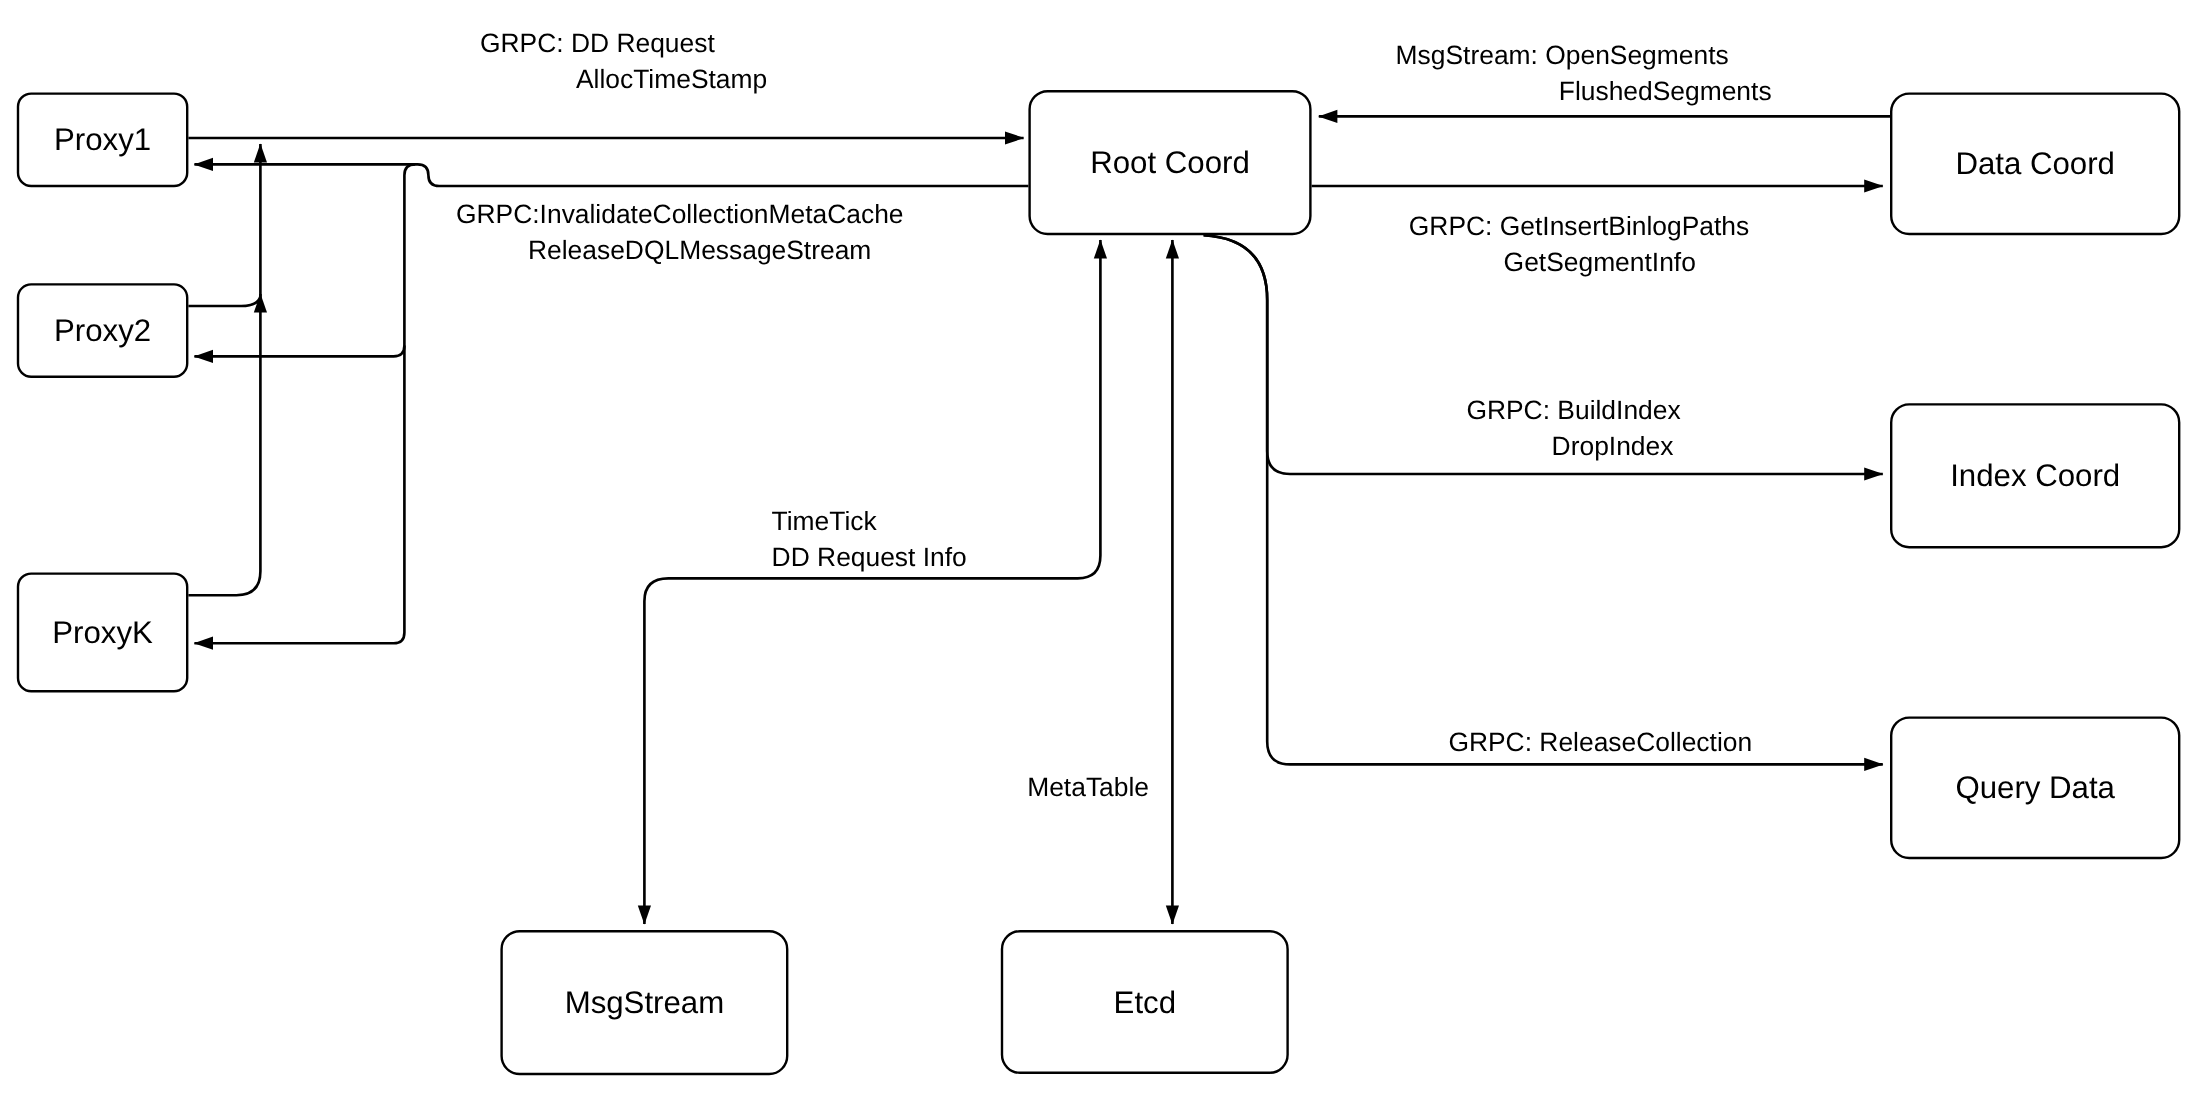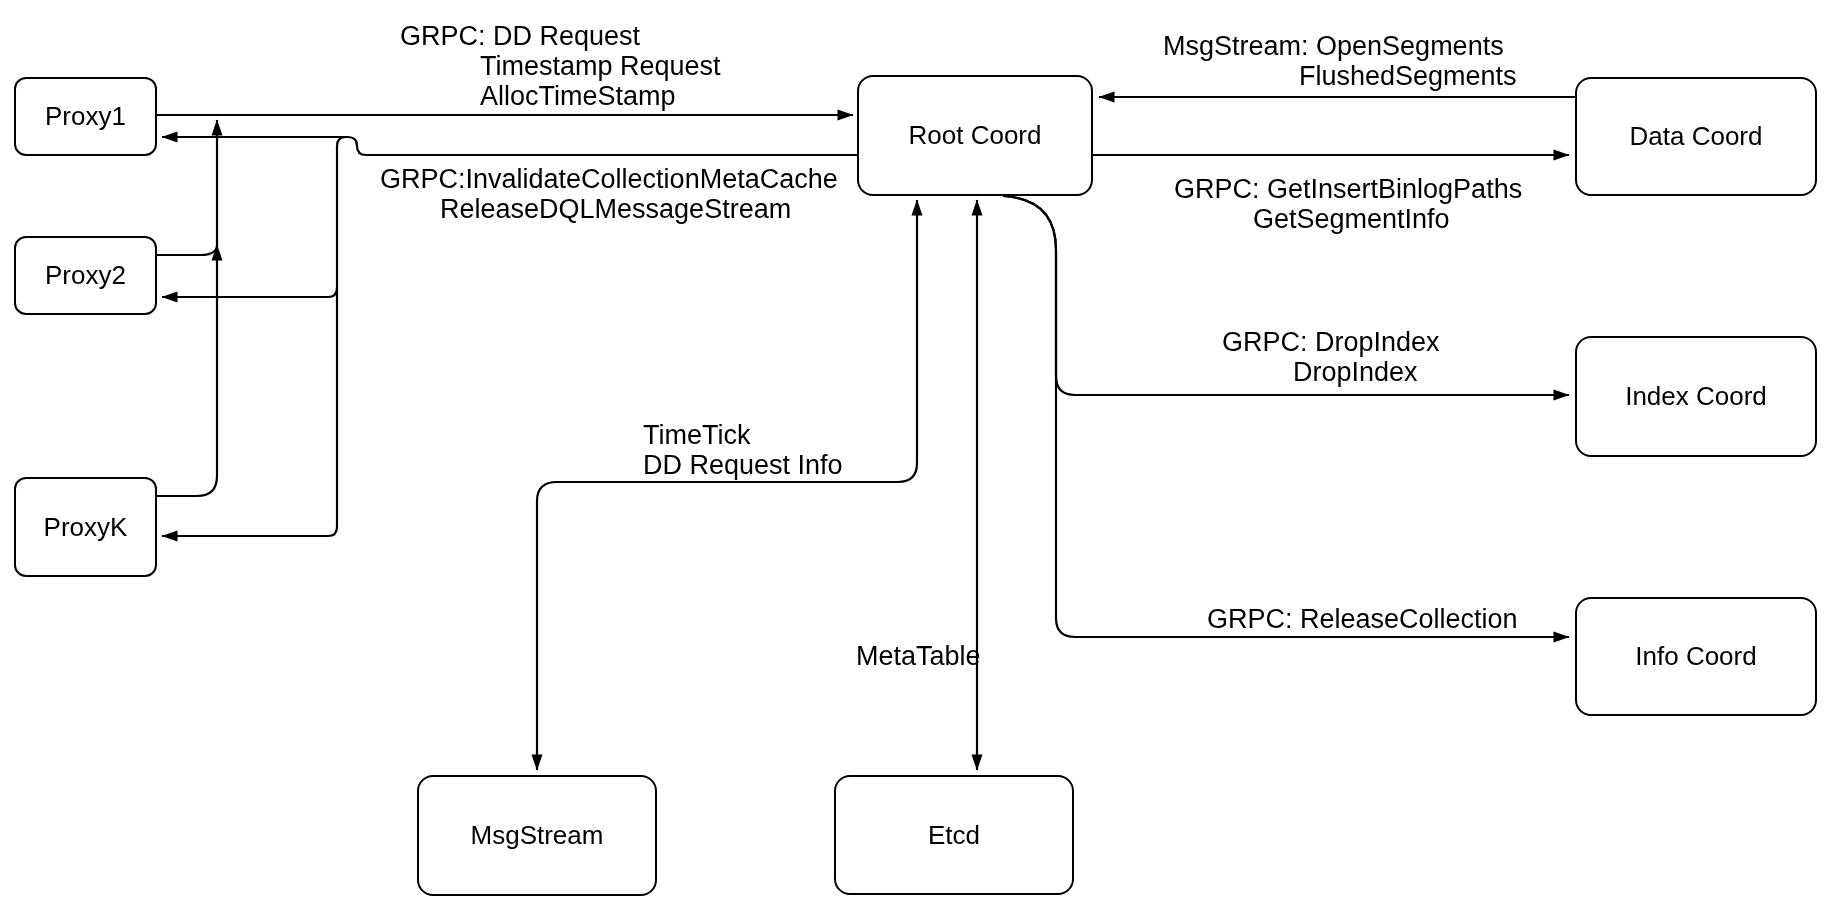--- a/index.html
+++ b/index.html
@@ -35,21 +35,21 @@
     border-radius: 16px;
     display: flex;
     align-items: center;
     justify-content: center;
     font-size: 26px;
     white-space: nowrap;
   }
   .node.small { border-radius: 12px; }
   .edge-label {
     position: absolute;
-    font-size: 27px;
+    font-size: 22px;
     line-height: 30px;
     white-space: nowrap;
   }
   .edge-label .ind-80  { margin-left: 80px; }
   .edge-label .ind-70  { margin-left: 60px; }
   .edge-label .ind-136 { margin-left: 136px; }
   .edge-label .ind-79  { margin-left: 79px; }
   .edge-label .ind-71  { margin-left: 71px; }
 </style>
 </head>
@@ -105,53 +105,52 @@
     <span>Root Coord</span>
   </div>
 
   <div class="node" style="left:1575px; top:77px; width:242px; height:119px;justify-content:center;">
     <span>Data Coord</span>
   </div>
   <div class="node" style="left:1575px; top:336px; width:242px; height:121px;">
     <span>Index Coord</span>
   </div>
   <div class="node" style="left:1575px; top:597px; width:242px; height:119px;">
-    <span>Info Coord</span>
+    <span>Query Data</span>
   </div>
 
   <div class="node" style="left:417px; top:775px; width:240px; height:121px;">
     <span>MsgStream</span>
   </div>
   <div class="node" style="left:834px; top:775px; width:240px; height:120px;">
     <span>Etcd</span>
   </div>
 
   <div class="edge-label" style="left:400px; top:21px;">
     <div>GRPC: DD Request</div>
-    <div class="ind-80">Timestamp Request</div>
     <div class="ind-80">AllocTimeStamp</div>
   </div>
 
   <div class="edge-label" style="left:380px; top:164px;">
     <div>GRPC:InvalidateCollectionMetaCache</div>
     <div class="ind-70">ReleaseDQLMessageStream</div>
   </div>
 
   <div class="edge-label" style="left:1163px; top:31px;">
     <div>MsgStream: OpenSegments</div>
     <div class="ind-136">FlushedSegments</div>
   </div>
 
   <div class="edge-label" style="left:1174px; top:174px;">
     <div>GRPC: GetInsertBinlogPaths</div>
     <div class="ind-79">GetSegmentInfo</div>
   </div>
 
   <div class="edge-label" style="left:1222px; top:327px;">
-    <div>GRPC: DropIndex</div>
+    <div>GRPC: BuildIndex</div>
     <div class="ind-71">DropIndex</div>
   </div>
 
   <div class="edge-label" style="left:1207px; top:604px;">
     <div>GRPC: ReleaseCollection</div>
   </div>
 
   <div class="edge-label" style="left:643px; top:420px;">
     <div>TimeTick</div>
     <div>DD Request Info</div>

